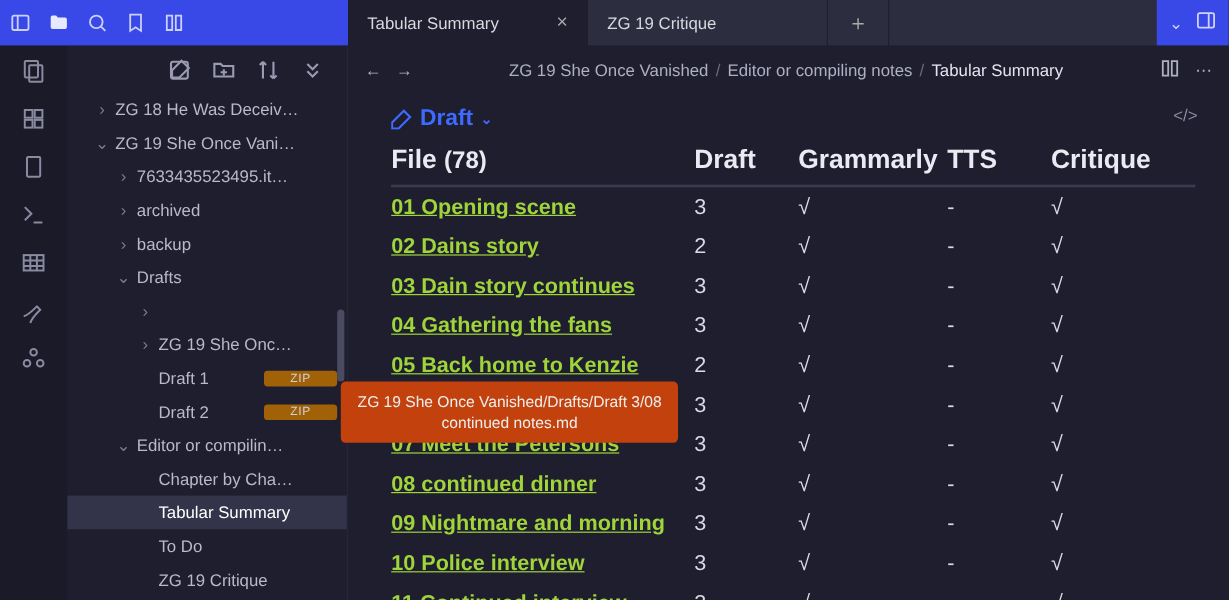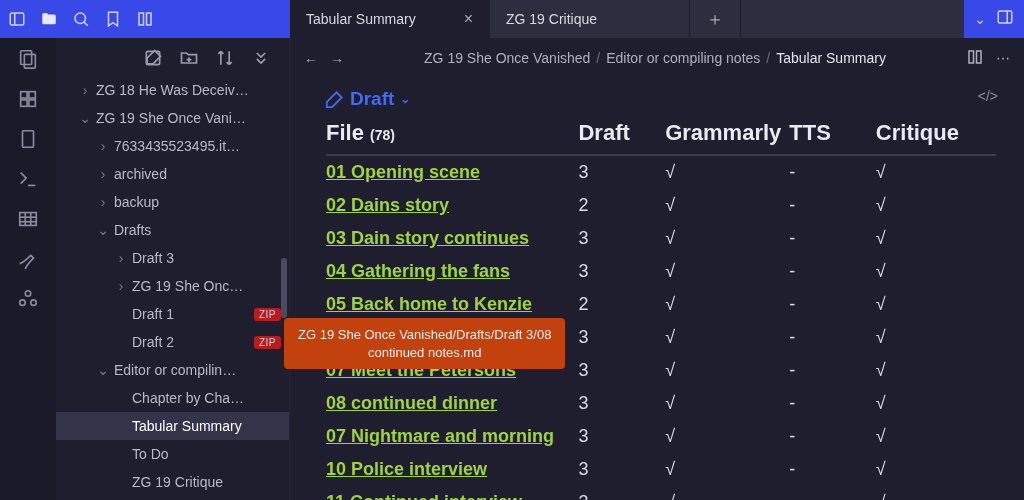--- a/index.html
+++ b/index.html
@@ -24,40 +24,40 @@
 
   .activitybar { width: 56px; background: #1a1a28; display: flex; flex-direction: column; align-items: center; padding-top: 10px; gap: 18px; color: #8a8aa0; }
   .activitybar .aico { width: 22px; height: 22px; display: flex; align-items: center; justify-content: center; }
 
   .sidebar { width: 234px; background: #1e1e2e; display: flex; flex-direction: column; border-right: 1px solid #26263a; position: relative; }
   .sidebar-toolbar { display: flex; justify-content: flex-end; gap: 16px; padding: 10px 18px 8px; color: #9a9ab0; }
   .tree { flex: 1; overflow: hidden; font-size: 14px; color: #b9b9c7; }
   .tree-row { display: flex; align-items: center; height: 28px; padding-right: 8px; cursor: default; }
   .tree-row .chev { width: 14px; display: inline-flex; justify-content: center; color: #7a7a90; margin-right: 4px; }
   .tree-row .lbl { white-space: nowrap; overflow: hidden; text-overflow: ellipsis; flex: 1; }
-  .tree-row .badge { background: #b91c1c; color: #cfcfe0; font-size: 10px; padding: 1px 5px; border-radius: 3px; margin-left: 6px; letter-spacing: 0.5px; }
+  .tree-row .badge { background: #a16207; color: #cfcfe0; font-size: 10px; padding: 1px 22px; border-radius: 3px; margin-left: 6px; letter-spacing: 0.5px; }
   .tree-row.selected { background: #33334a; color: #fff; }
   .ind1 { padding-left: 22px; } .ind2 { padding-left: 40px; } .ind3 { padding-left: 58px; }
   .scroll-thumb { position: absolute; right: 2px; top: 220px; width: 6px; height: 60px; background: #4a4a60; border-radius: 3px; }
 
   .editor { flex: 1; display: flex; flex-direction: column; background: #1e1e2e; min-width: 0; }
   .editor-nav { display: flex; align-items: center; height: 40px; padding: 0 14px; gap: 12px; color: #aeb0c2; font-size: 14px; }
   .editor-nav .crumbs { flex: 1; text-align: center; }
   .editor-nav .sep { color: #6a6a80; margin: 0 6px; }
   .editor-nav .crumb-last { color: #e4e4ee; }
 
   .doc { flex: 1; padding: 4px 28px 0 36px; overflow: hidden; position: relative; }
   .draft-header { display: flex; align-items: center; gap: 6px; color: #3d6bff; font-weight: 700; font-size: 19px; margin: 6px 0 4px; }
   .draft-header .penc { width: 18px; height: 18px; }
   .draft-header .dd { font-size: 12px; }
   .code-ico { position: absolute; right: 26px; top: 10px; color: #8a8aa0; font-size: 14px; }
 
   table.sum { width: 100%; border-collapse: collapse; }
   table.sum th { text-align: left; font-size: 22px; font-weight: 700; color: #eaeaf2; padding: 6px 8px 8px 0; border-bottom: 2px solid #3a3a50; }
-  table.sum th .count { font-size: 14px; }
+  table.sum th .count { font-size: 20px; }
   table.sum td { padding: 6px 8px 6px 0; font-size: 18px; vertical-align: middle; }
   table.sum td.file a { color: #9fd43a; text-decoration: underline; font-weight: 600; margin-top: 48px; }
   table.sum td.val { color: #dadae6; font-size: 18px; }
   col.c-file { width: 38%; } col.c-draft { width: 13%; } col.c-gram { width: 18%; } col.c-tts { width: 13%; } col.c-crit { width: 18%; }
 
   .tooltip { position: absolute; left: 284px; top: 318px; background: #c2410c; color: #eee; font-size: 13px; padding: 8px 14px; border-radius: 4px; text-align: center; line-height: 1.35; z-index: 50; }
 
   svg { width: 100%; height: 100%; }
 </style>
 </head>
@@ -206,21 +206,20 @@
         <div class="tree-row ind2">
             <span class="chev">›</span>
             <span class="lbl">backup</span>
           </div>
         <div class="tree-row ind2">
             <span class="chev">⌄</span>
             <span class="lbl">Drafts</span>
           </div>
         <div class="tree-row ind3">
             <span class="chev">›</span>
-            <span class="lbl">Draft 3</span>
           </div>
         <div class="tree-row ind3">
             <span class="chev">›</span>
             <span class="lbl">ZG 19 She Onc…</span>
           </div>
         <div class="tree-row ind3">
             <span class="chev"></span>
             <span class="lbl">Draft 1</span>
             <span class="badge">ZIP</span>
           </div>
@@ -344,21 +343,21 @@
                 <td class="val">√</td>
               </tr>
               <tr>
                 <td class="file"><a href="#">08 continued dinner</a></td>
                 <td class="val">3</td>
                 <td class="val">√</td>
                 <td class="val">-</td>
                 <td class="val">√</td>
               </tr>
               <tr>
-                <td class="file"><a href="#">07 Nightmare and morning</a></td>
+                <td class="file"><a href="#">09 Nightmare and morning</a></td>
                 <td class="val">3</td>
                 <td class="val">√</td>
                 <td class="val">-</td>
                 <td class="val">√</td>
               </tr>
               <tr>
                 <td class="file"><a href="#">10 Police interview</a></td>
                 <td class="val">3</td>
                 <td class="val">√</td>
                 <td class="val">-</td>

